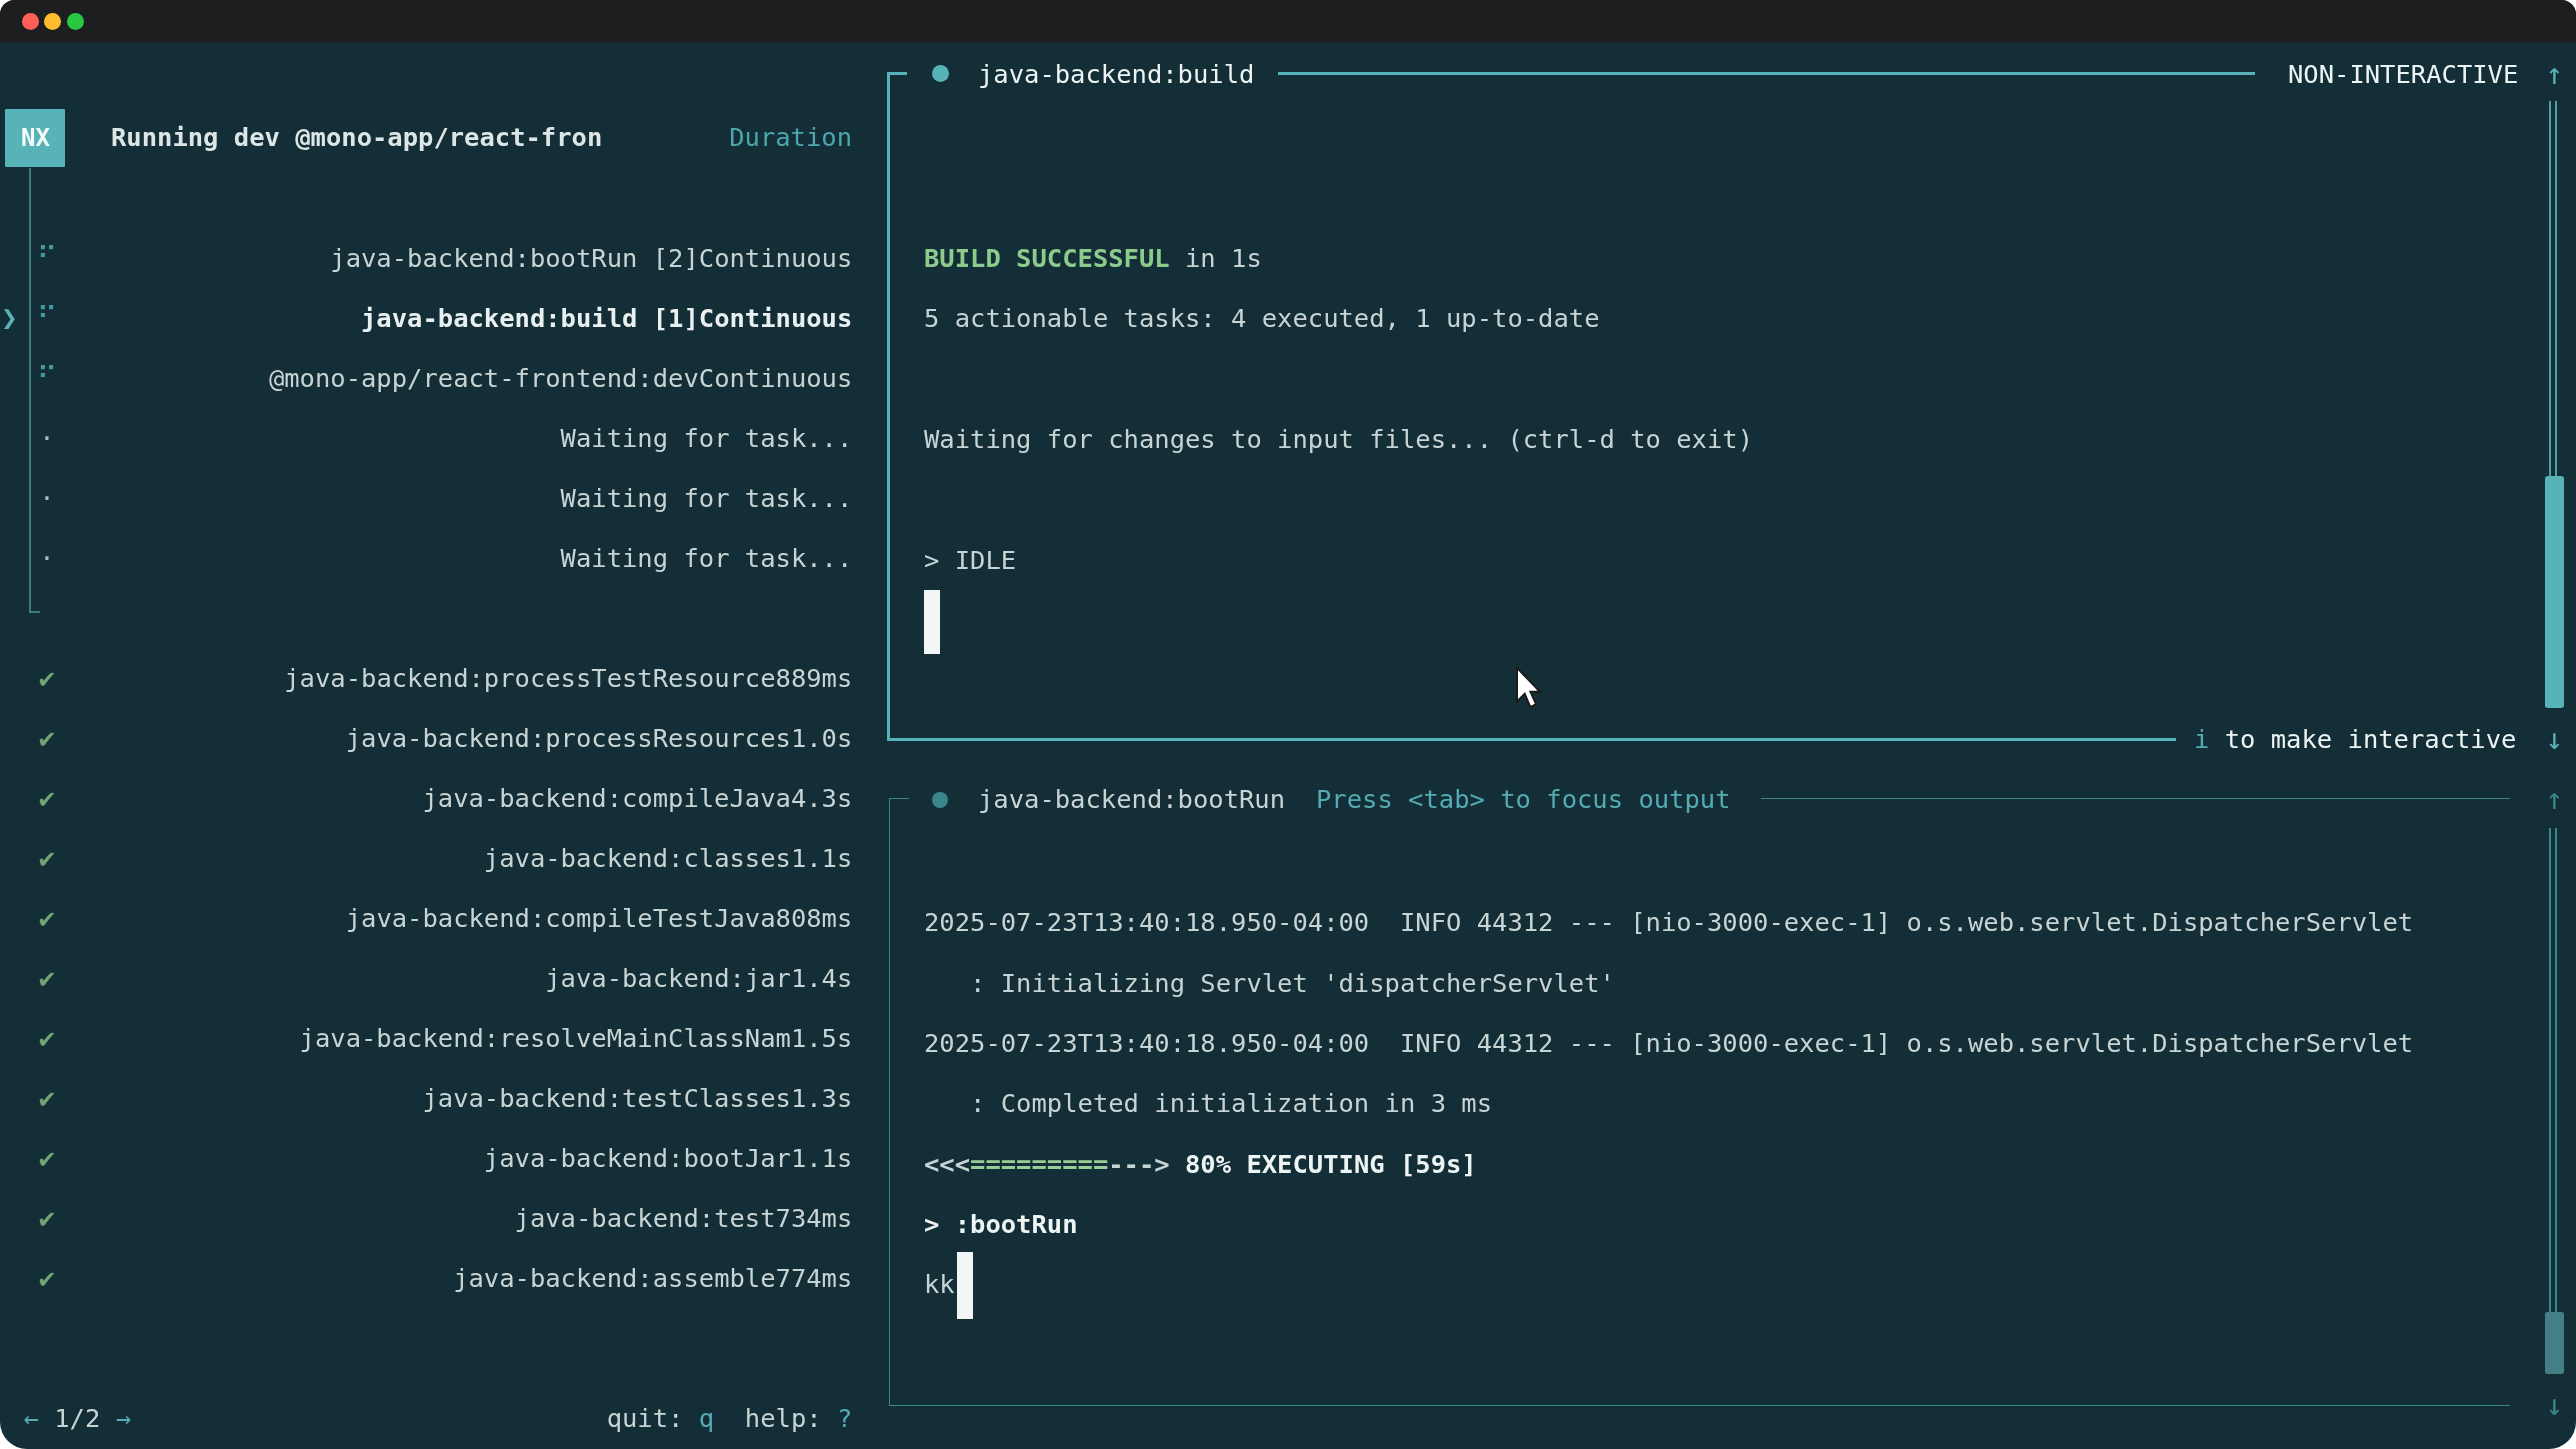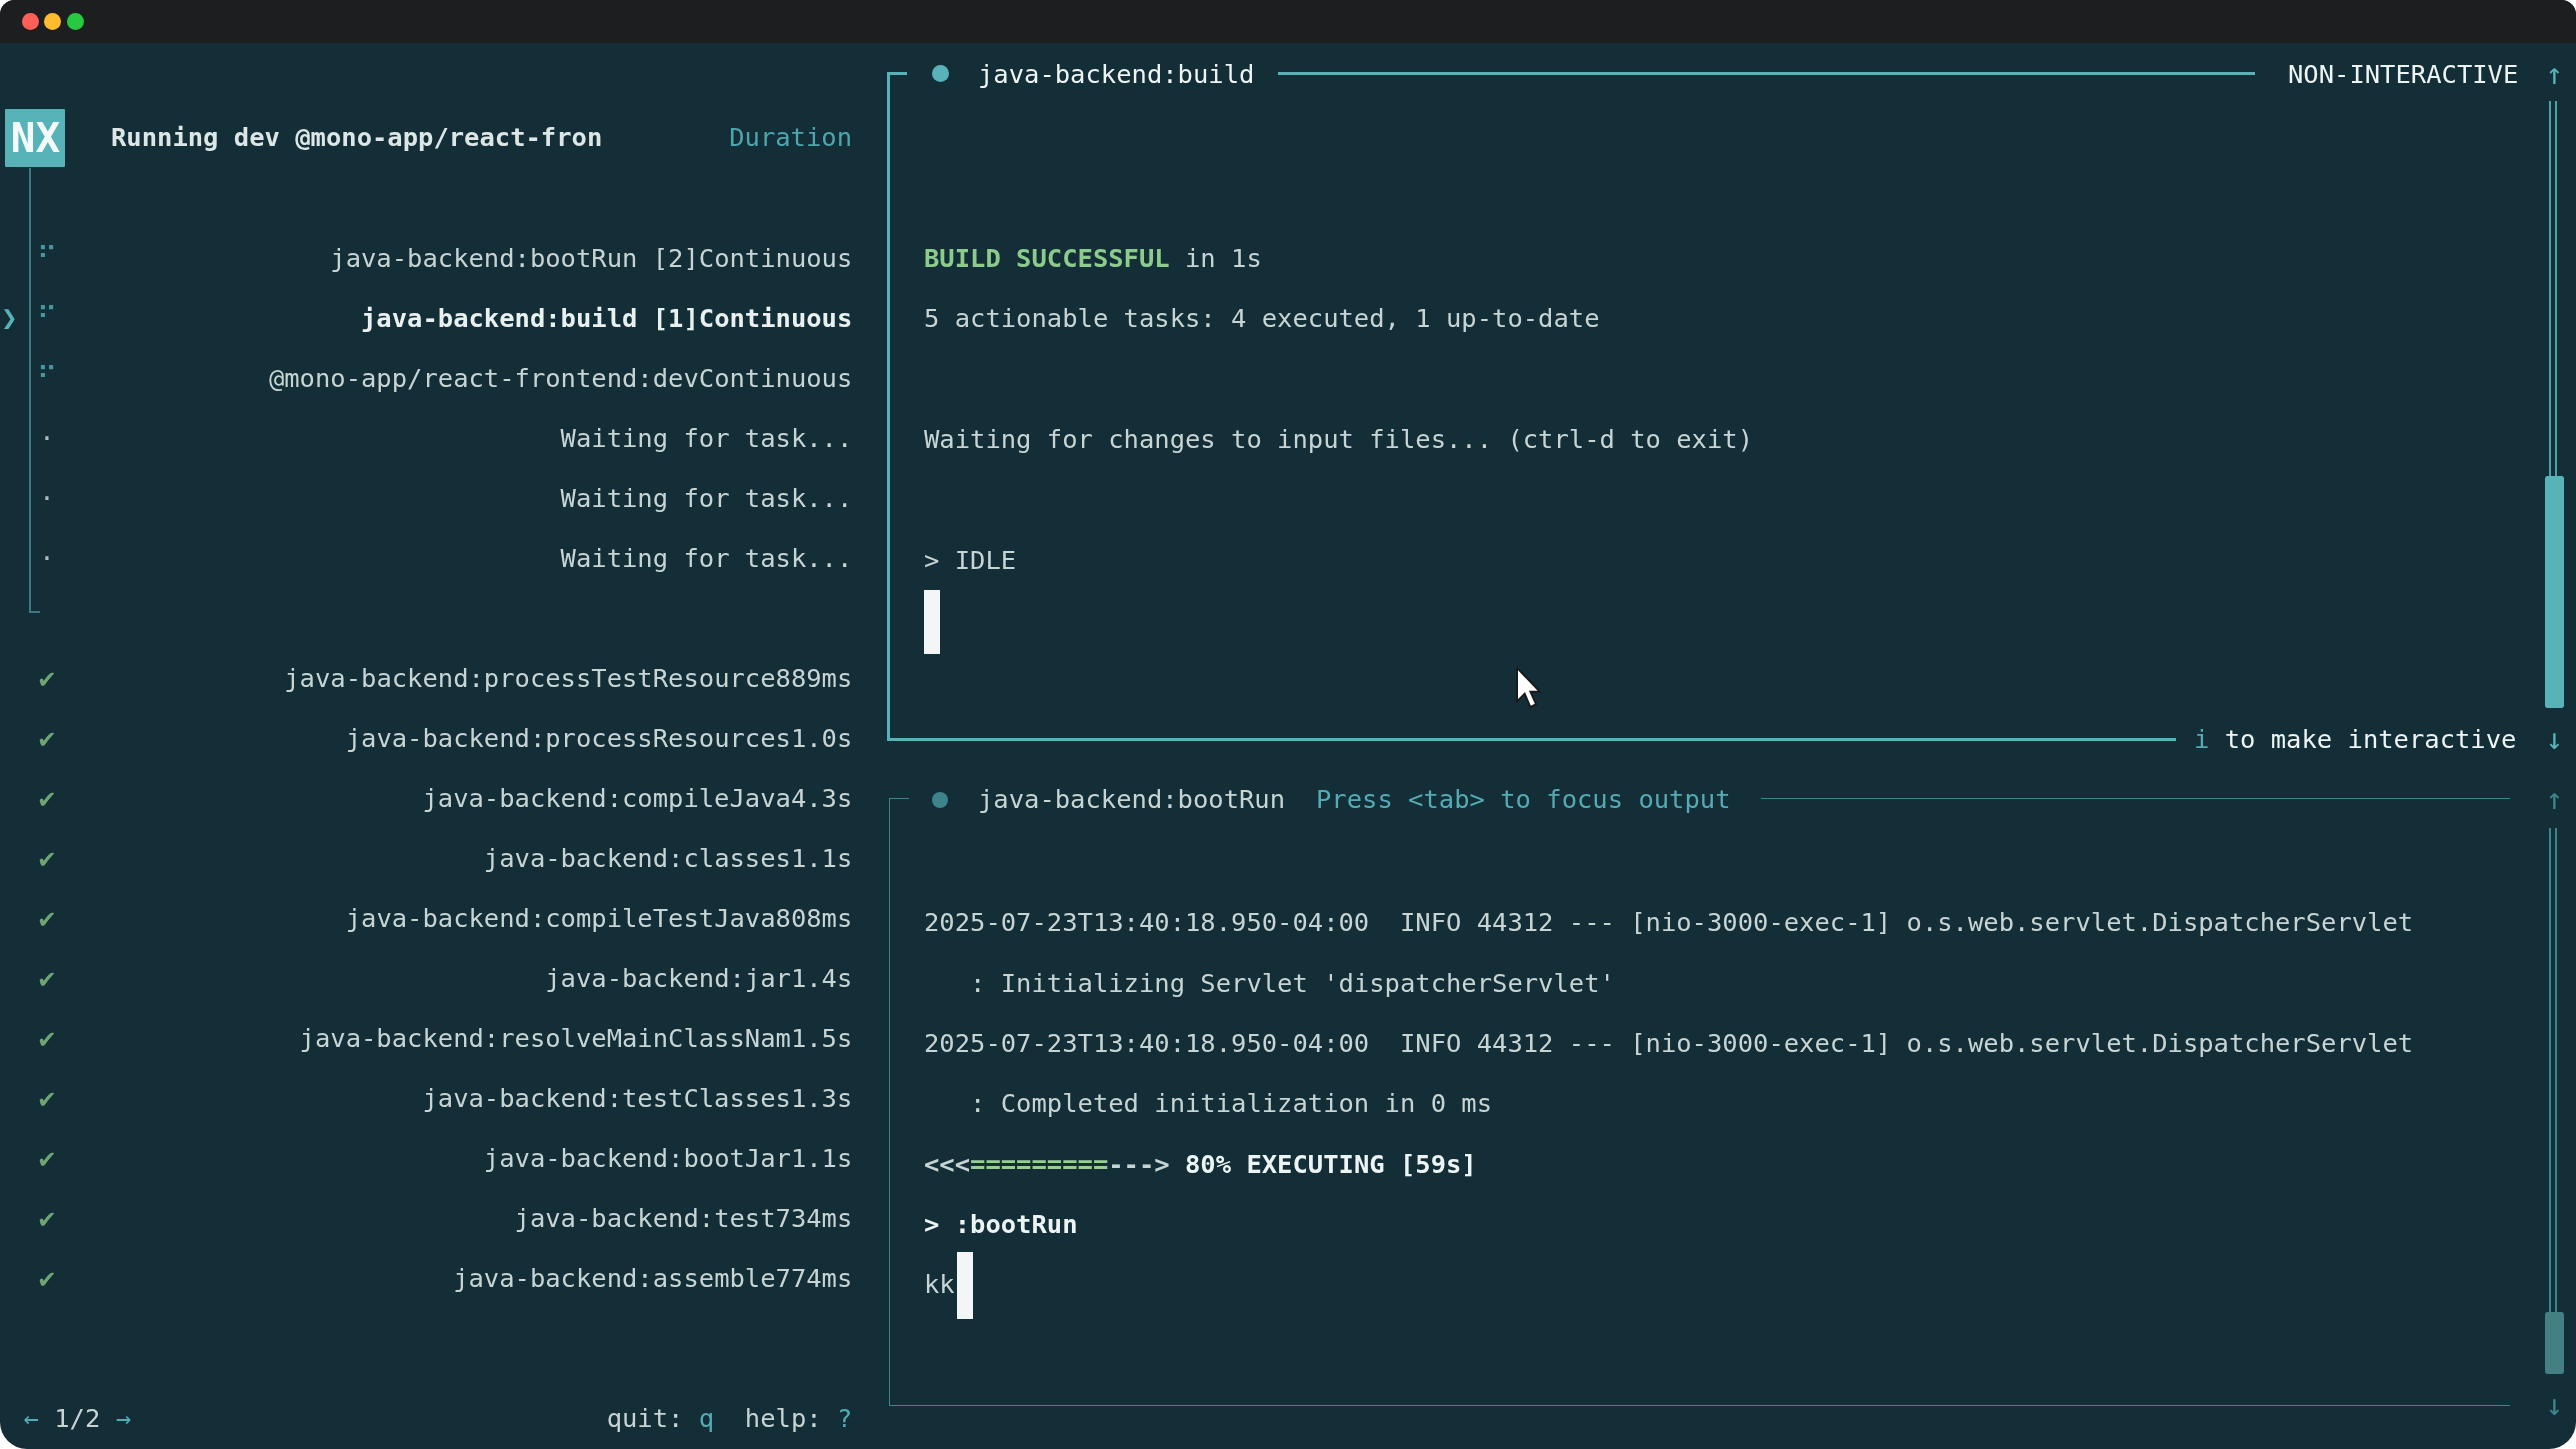--- a/index.html
+++ b/index.html
@@ -22,21 +22,21 @@
   .dimteal{color:#3d858c;}
   .white{color:#ecf4f4;}
   .bold{font-weight:700;}
   .green{color:#8ccb8b;}
   .bargreen{color:#97ce95;}
   .gray{color:#c7d4d4;}
 
   
   .nx-logo{
     position:absolute;left:5.4px;top:109px;width:60px;height:58px;background:#58b3b8;
-    color:#f4fafa;font-weight:700;font-size:41px;text-align:center;line-height:58px;border-radius:1.3px;
+    color:#f4fafa;font-weight:700;font-size:24px;text-align:center;line-height:58px;border-radius:1.3px;
   }
   .sidebar-header-title{position:absolute;left:111px;top:107px;height:60px;line-height:60px;font-weight:700;color:#dde6e6;white-space:pre;}
   .sidebar-header-duration{position:absolute;left:111px;top:107px;width:741px;height:60px;line-height:60px;text-align:right;color:#4da6ad;}
   .tree-line{position:absolute;left:29px;top:168px;width:2px;height:445px;background:#3c7a83;}
   .tree-corner{position:absolute;left:29px;top:611px;width:10.7px;height:2px;background:#3c7a83;}
   .task-list{position:absolute;left:0;top:228px;width:859px;}
   .task-row{position:relative;height:60px;line-height:60px;display:flex;padding-left:111px;padding-right:6.7px;box-sizing:border-box;}
   .task-row .tlabel{flex:1;white-space:pre;overflow:hidden;text-align:right;}
   .task-row .tdur{text-align:right;white-space:pre;}
   .task-row .ticon{position:absolute;left:27px;top:0;width:40px;text-align:center;}
@@ -207,21 +207,21 @@
   <div class="pane-line gray" style="left:978px;top:769px;">java-backend:bootRun</div>
   <div class="scroll-arrow dimteal" style="left:2537px;top:769px;">↑</div>
   <div class="scroll-track" style="left:2549px;top:828px;height:543px;background:#3d858c;"></div>
   <div class="scroll-track" style="left:2555px;top:828px;height:543px;background:#3d858c;"></div>
   <div class="scroll-thumb" style="left:2545px;top:1312px;height:62px;background:#447f86;"></div>
   <div class="scroll-arrow dimteal" style="left:2537px;top:1375px;">↓</div>
 
   <div class="pane-line gray" style="left:924px;top:892px;">2025-07-23T13:40:18.950-04:00  INFO 44312 --- [nio-3000-exec-1] o.s.web.servlet.DispatcherServlet</div>
   <div class="pane-line gray" style="left:924px;top:953px;">   : Initializing Servlet 'dispatcherServlet'</div>
   <div class="pane-line gray" style="left:924px;top:1013px;">2025-07-23T13:40:18.950-04:00  INFO 44312 --- [nio-3000-exec-1] o.s.web.servlet.DispatcherServlet</div>
-  <div class="pane-line gray" style="left:924px;top:1073px;">   : Completed initialization in 0 ms</div>
+  <div class="pane-line gray" style="left:924px;top:1073px;">   : Completed initialization in 3 ms</div>
   <div class="pane-line" style="left:924px;top:1134px;"><span class="gray bold">&lt;&lt;&lt;</span><span class="bargreen bold">=========</span><span class="gray bold">---&gt;</span><span class="white bold"> 80% EXECUTING [59s]</span></div>
   <div class="pane-line white bold" style="left:924px;top:1194px;">&gt; :bootRun</div>
   <div class="pane-line gray" style="left:924px;top:1254px;">kk</div>
   <div class="cursor-block" style="left:957px;top:1252px;height:67px;"></div>
 
   <svg class="mouse-cursor" width="31" height="42" viewBox="0 0 32 44">
     <path d="M4 1 L4 36 L12 28 L18 42 L24 39 L18 26 L28 26 Z" fill="#ffffff" stroke="#1a1a1a" stroke-width="2"></path>
   </svg>
 </div>
 

